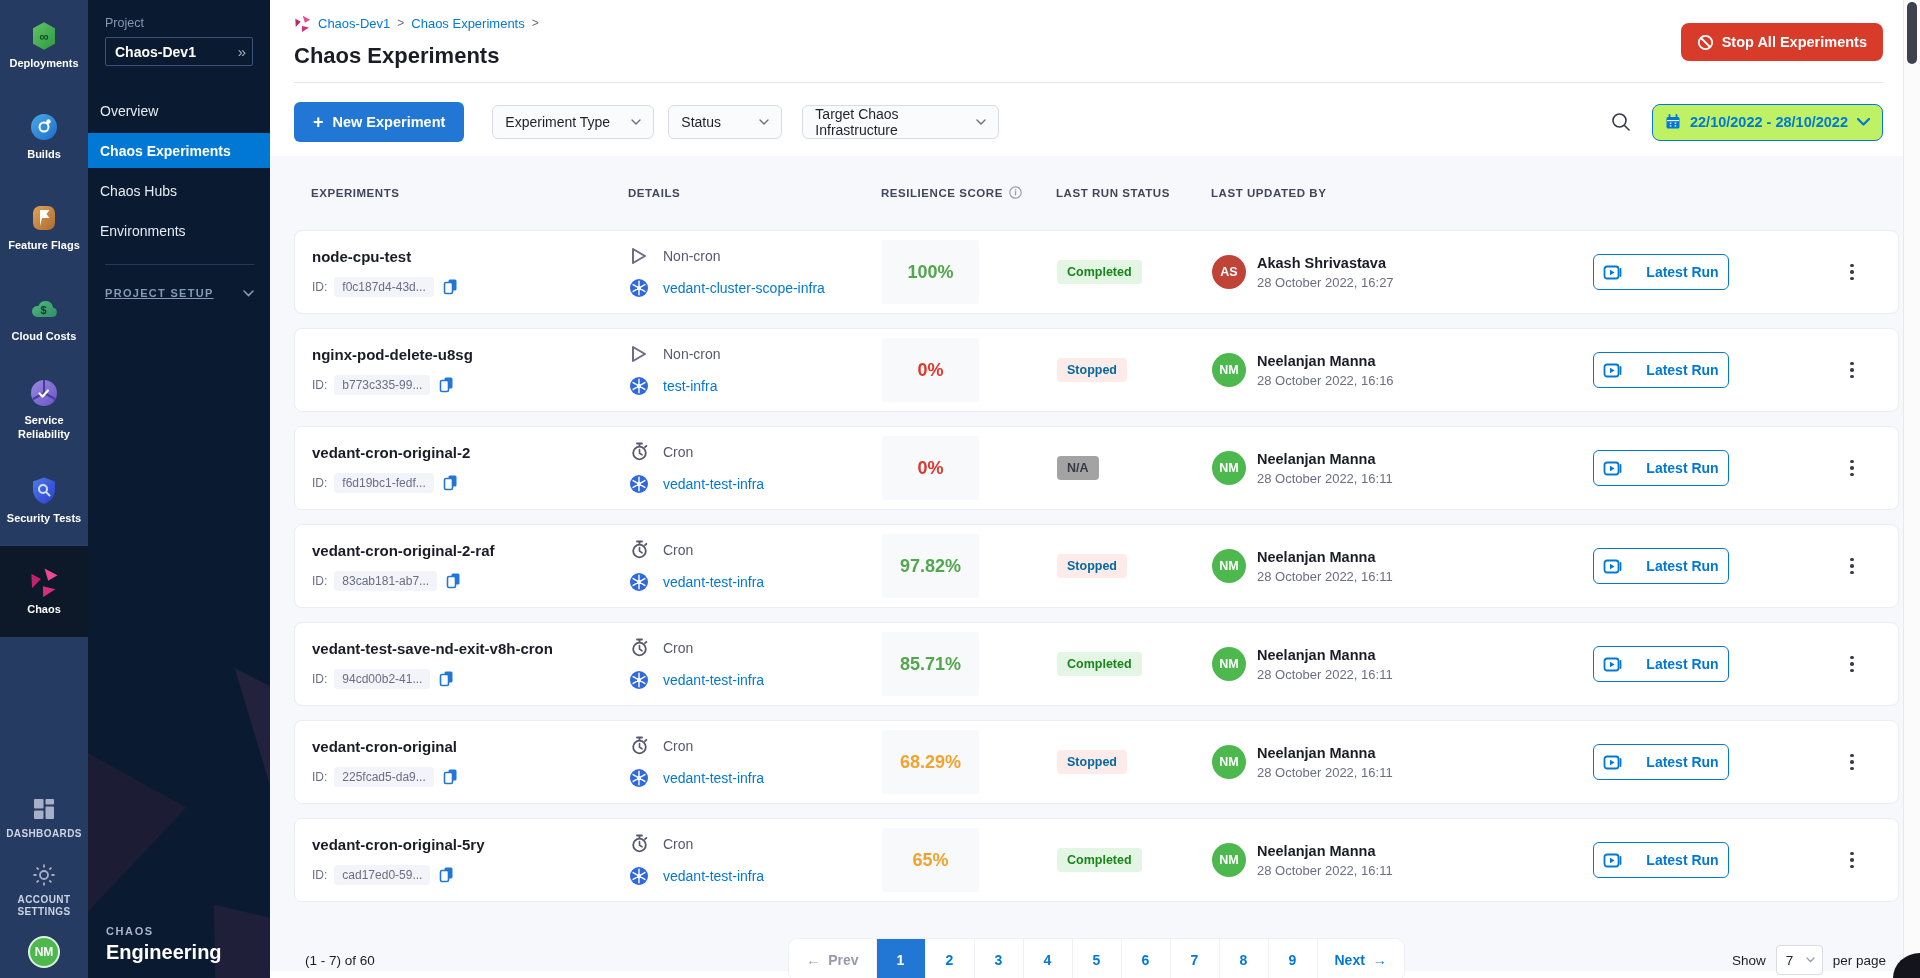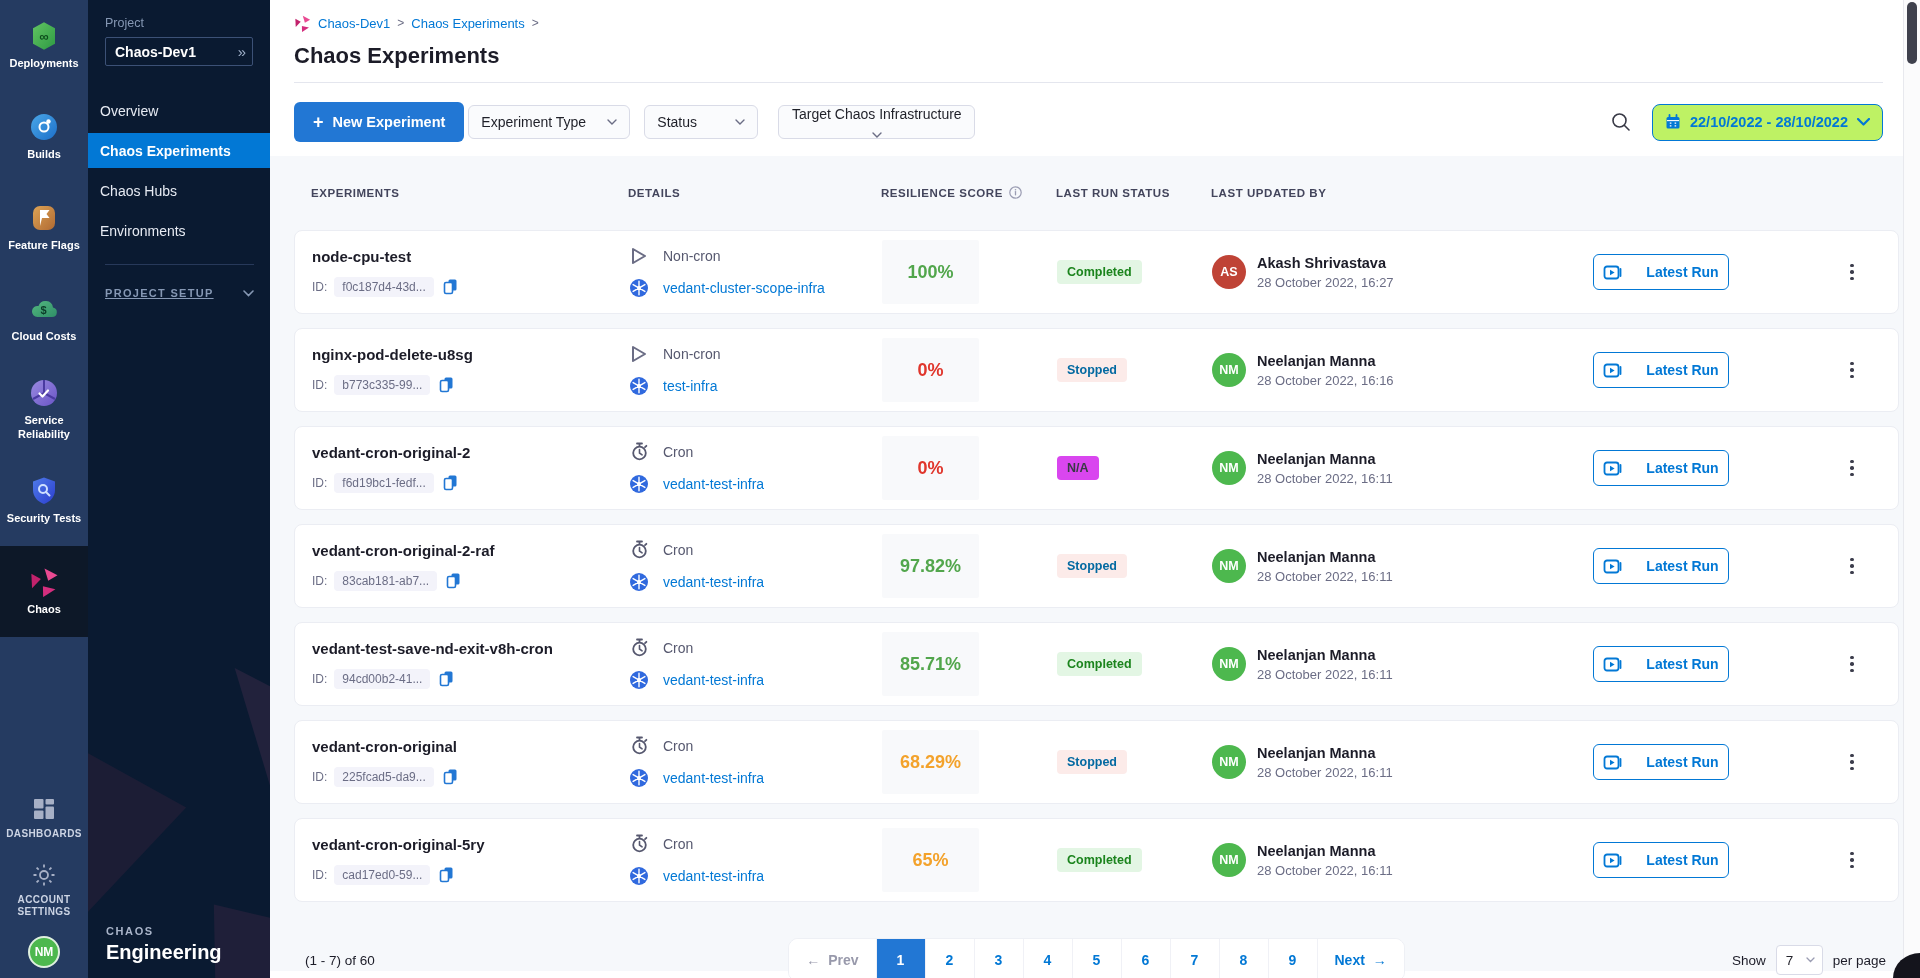--- a/index.html
+++ b/index.html
@@ -78,23 +78,23 @@
   .new-exp-btn {
     height:40px; background:#2277d4; border:none; border-radius:6px; color:#fff; font-weight:700;
     font-size:14.5px; padding:0 19px; display:flex; align-items:center; gap:9px; cursor:pointer; font-family:inherit;
   }
   .plus-glyph { font-size:18px; font-weight:700; line-height:1; }
   .filter-dd {
     height:34px; border:1px solid #d9dbe7; border-radius:6px; background:#fafbfd; color:#1f2029;
     font-size:14px; display:flex; align-items:center; justify-content:space-between; padding:0 12px;
     cursor:pointer;
   }
-  .fd1 { margin-left:4px; width:162px; }
+  .fd1 { margin-left:28px; width:162px; }
   .fd2 { margin-left:14px; width:114px; }
-  .fd3 { margin-left:20px; width:197px;flex-direction:column; }
+  .fd3 { margin-left:20px; width:197px; }
   .search-btn { margin-left:auto; background:none; border:none; cursor:pointer; padding:4px; }
   .date-btn {
     margin-left:16px; height:37px; border:1.6px solid #0278d5; border-radius:8px; background:#bef264;
     color:#0278d5; font-weight:700; font-size:14.5px; display:flex; align-items:center; gap:9px;
     padding:0 12px; cursor:pointer; font-family:inherit;
   }
 
   
   .table-zone { margin-top:13px; background:#f6f8fb; height:815px; position:relative; }
   .tgrid { display:grid; grid-template-columns:317px 253px 175px 155px 381px 246px 1fr; }
@@ -115,21 +115,21 @@
   .det-icon { width:20px; display:flex; justify-content:center; }
   .infra-link { color:#0278d5; cursor:pointer; }
   .score-tile {
     width:97px; height:64px; background:#f8f9fb; border-radius:2px;
     display:flex; align-items:center; justify-content:center; font-size:18px; font-weight:700;
   }
   .tone-green { color:#52a64c; } .tone-red { color:#e0362c; } .tone-amber { color:#f3a22b; }
   .chip { display:inline-block; padding:5px 10px; border-radius:4px; font-size:12.5px; font-weight:700; }
   .chip-completed { background:#e3f6e4; color:#1b841d; }
   .chip-stopped   { background:#fcebe9; color:#0369a1; }
-  .chip-na        { background:#d946ef; color:#383946; }
+  .chip-na        { background:#a3a3a3; color:#383946; }
   .updated-cell { display:flex; align-items:center; gap:11px; }
   .u-avatar {
     width:34px; height:34px; border-radius:50%; color:#fff; font-size:12.5px; font-weight:700;
     display:flex; align-items:center; justify-content:center; flex:none;
   }
   .u-name { font-size:14.5px; font-weight:700; color:#1c1c28; }
   .u-date { font-size:13px; color:#6b6d85; margin-top:4px; }
   .latest-run-btn {
     width:136px; height:36px; border:1.4px solid #0278d5; border-radius:6px; background:#fff;
     color:#0278d5; font-weight:700; font-size:14px; display:flex; align-items:center; justify-content:center;
@@ -350,20 +350,29 @@
     <path d="M15.5 1.5 L28.5 8.2 L19.2 13.8 Z" transform="rotate(120 15 15)" fill="#d42e7e"></path>
     <path d="M15.5 1.5 L28.5 8.2 L19.2 13.8 Z" transform="rotate(240 15 15)" fill="#c2226c"></path>
   </svg>
         </span>
       <span class="crumb-link">Chaos-Dev1</span>
       <span class="crumb-sep">&gt;</span>
       <span class="crumb-link">Chaos Experiments</span>
       <span class="crumb-sep">&gt;</span>
     </div>
     <div class="page-title">Chaos Experiments</div>
+    <button class="stop-btn">
+      <span>
+          <svg width="17" height="17" viewBox="0 0 17 17">
+            <circle cx="8.5" cy="8.5" r="6.7" fill="none" stroke="#fff" stroke-width="1.8"></circle>
+            <path d="M4 4l9 9" stroke="#fff" stroke-width="1.8"></path>
+          </svg>
+        </span>
+      <span>Stop All Experiments</span>
+    </button>
     <div class="header-divider"></div>
   </div>
 
   <div class="toolbar">
     <button class="new-exp-btn">
       <span class="plus-glyph">+</span>
       <span>New Experiment</span>
     </button>
     <div class="filter-dd fd1">
       <span>Experiment Type</span>

